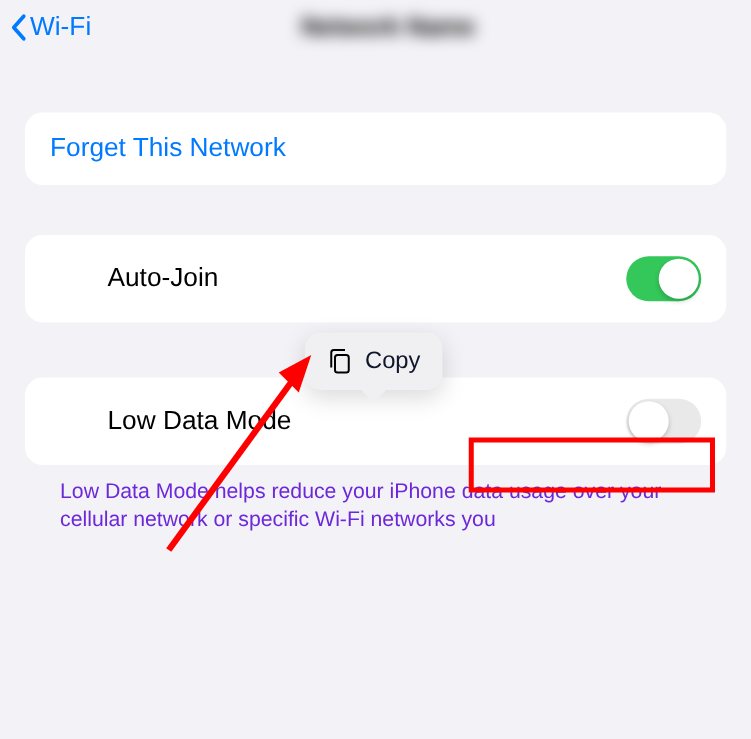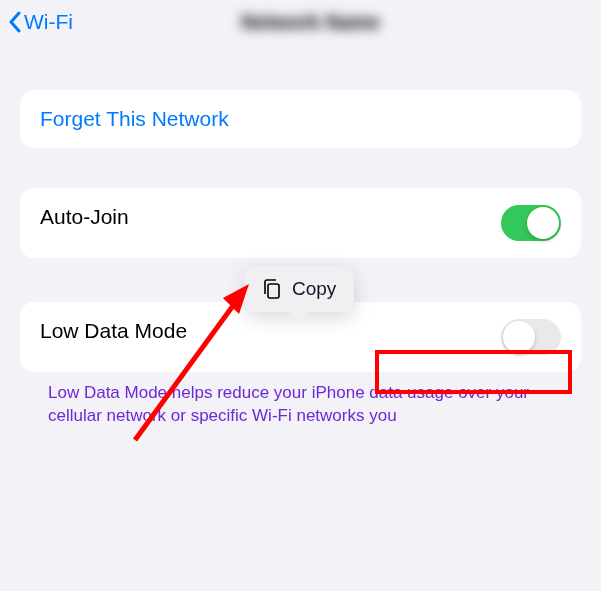--- a/index.html
+++ b/index.html
@@ -41,31 +41,33 @@
   .group {
     background: #fff;
     border-radius: 14px;
     margin-top: 46px;
   }
   .group.g2 { margin-top: 40px; }
   .group.g3 { margin-top: 32px; }
   .group.g4 { margin-top: 44px; }
   .row {
     display: flex;
+    align-items: center;
     justify-content: space-between;
     padding: 17px 20px;
     min-height: 58px;
   }
   .forget {
     color: #007aff;
     font-size: 21px;
   }
   .label {
     font-size: 21px;
     color: #000;
+    margin-left: 46px;
   }
   .toggle {
     width: 60px;
     height: 36px;
     border-radius: 18px;
     position: relative;
   }
   .toggle.on { background: #34c759; }
   .toggle.off { background: #e9e9ea; }
   .toggle .knob {

